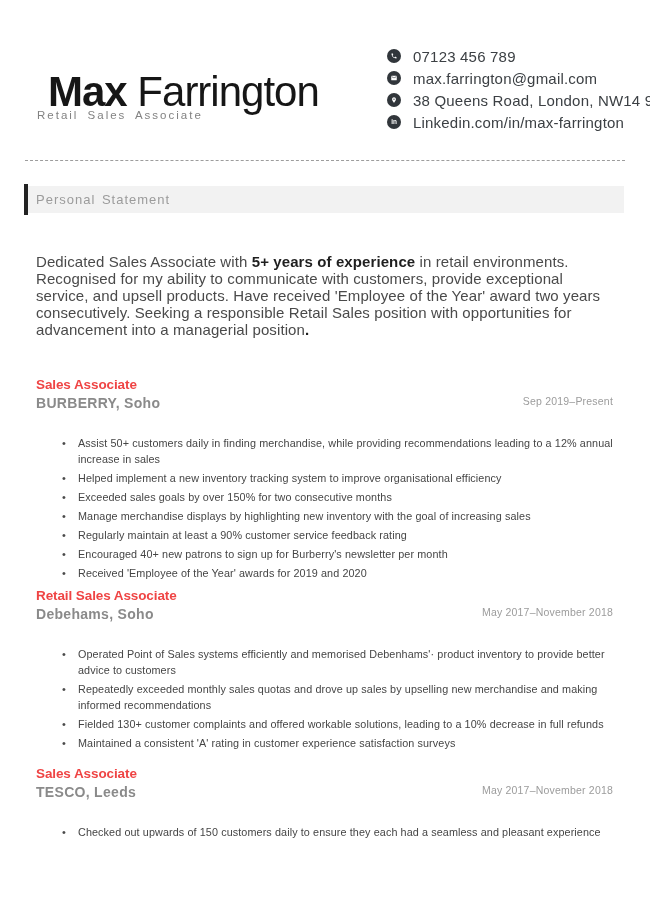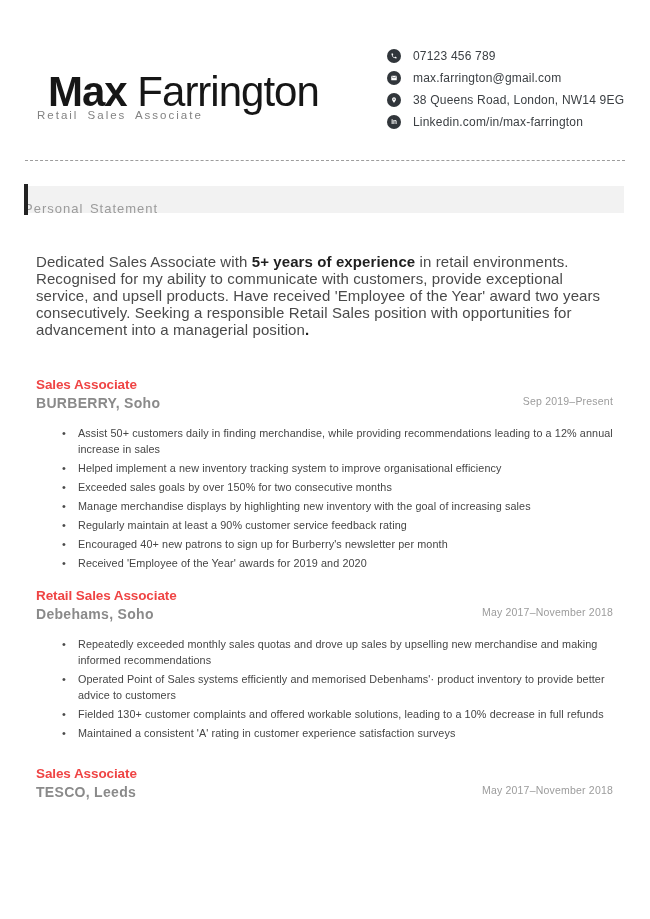--- a/index.html
+++ b/index.html
@@ -19,40 +19,40 @@
     color: #161616; font-weight: 400; white-space: nowrap;
   }
   .full-name .first { font-weight: 800; }
   .subtitle {
     position: absolute; left: 37px; top: 109px;
     font-size: 11.5px; letter-spacing: 2px; word-spacing: 4px; color: #828282;
   }
   .contact-block { position: absolute; left: 387px; top: 45px; width: 240px; }
   .contact-row { height: 22px; display: flex; align-items: center; }
   .contact-icon { width: 14px; height: 14px; flex: 0 0 14px; }
-  .contact-text { margin-left: 12px; font-size: 12px; color: #3c4044; letter-spacing: 0.2px; white-space: nowrap; }
+  .contact-text { margin-left: 12px; font-size: 15px; color: #3c4044; letter-spacing: 0.2px; white-space: nowrap; }
 
   
   .divider {
     position: absolute; left: 25px; top: 160px; width: 600px; height: 0;
     border-top: 1px dashed #9d9d9d;
   }
 
   
   .section-band {
     position: absolute; left: 24px; width: 600px; height: 27px;
     background: #f2f2f2;
   }
   .section-accent {
     position: absolute; left: 0; top: -2px; width: 4px; height: 31px;
     background: #232323;
   }
   .section-title {
-    line-height: 27px; 
-    font-size: 13px; letter-spacing: 1px; word-spacing: 2px; color: #9b9b9b; margin-top: 9px;
+    line-height: 27px; padding-left: 12px;
+    font-size: 13px; letter-spacing: 1px; word-spacing: 2px; color: #9b9b9b;
   }
   .band-personal { top: 186px; }
   .band-work { top: 327px; }
 
   
   .statement {
     position: absolute; left: 36px; top: 238px; width: 580px;
     font-size: 15px; line-height: 17px; color: #4a4a4a; letter-spacing: 0.1px;
   }
   .statement b { color: #1f1f1f; }
@@ -68,21 +68,21 @@
     color: #ef4444; letter-spacing: -0.1px;
   }
   .job-company {
     margin-top: 5px; font-size: 14px; line-height: 12px; font-weight: 700;
     color: #8a8a8a; letter-spacing: 0.3px;
   }
   .job-date {
     position: absolute; right: 1px; top: 17px;
     font-size: 10.5px; color: #9c9c9c; letter-spacing: 0.2px;
   }
-  ul.bullets { margin: 16px 0 0 0; padding: 0; list-style: none; }
+  ul.bullets { margin: 26px 0 0 0; padding: 0; list-style: none; }
   ul.bullets li {
     position: relative; padding-left: 42px; margin-bottom: 3px;
     font-size: 10.8px; line-height: 16px; color: #454545; letter-spacing: 0.1px;
   }
   ul.bullets li::before {
     content: "\2022";
     position: absolute; left: 26px; top: 0;
     font-size: 11px; color: #4a4a4a;
   }
 </style>
@@ -160,28 +160,31 @@
     </ul>
   </div>
 
   <div class="job job-2">
     <div class="job-head">
       <h2 class="job-title">Retail Sales Associate</h2>
       <div class="job-company">Debehams, Soho</div>
       <div class="job-date">May 2017–November 2018</div>
     </div>
     <ul class="bullets">
+      <li>Operated Point of Sales systems efficiently and memorised Debenhams'· product inventory to provide better advice to customers</li>
       <li>Repeatedly exceeded monthly sales quotas and drove up sales by upselling new merchandise and making informed recommendations</li>
-      <li>Operated Point of Sales systems efficiently and memorised Debenhams'· product inventory to provide better advice to customers</li>
       <li>Fielded 130+ customer complaints and offered workable solutions, leading to a 10% decrease in full refunds</li>
       <li>Maintained a consistent 'A' rating in customer experience satisfaction surveys</li>
     </ul>
   </div>
 
   <div class="job job-3">
     <div class="job-head">
       <h2 class="job-title">Sales Associate</h2>
       <div class="job-company">TESCO, Leeds</div>
       <div class="job-date">May 2017–November 2018</div>
     </div>
+    <ul class="bullets">
+      <li>Checked out upwards of 150 customers daily to ensure they each had a seamless and pleasant experience</li>
+    </ul>
   </div>
 
 </div>
 
 </body></html>

